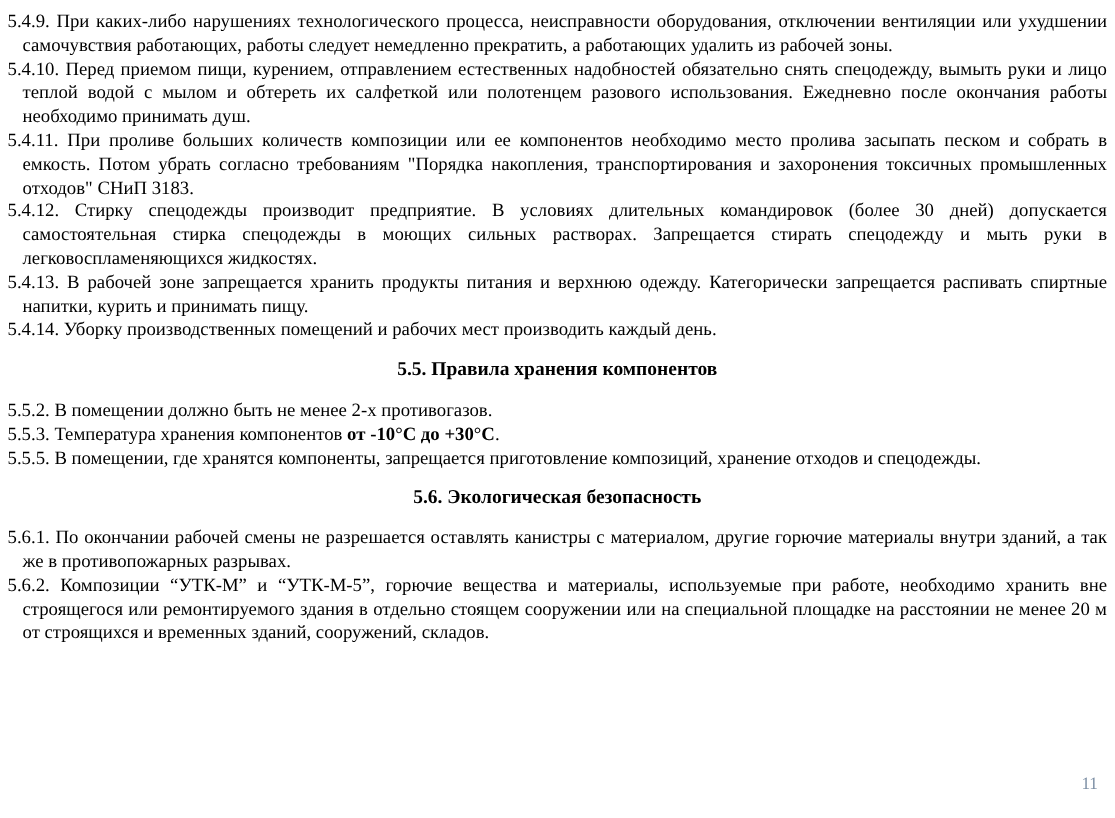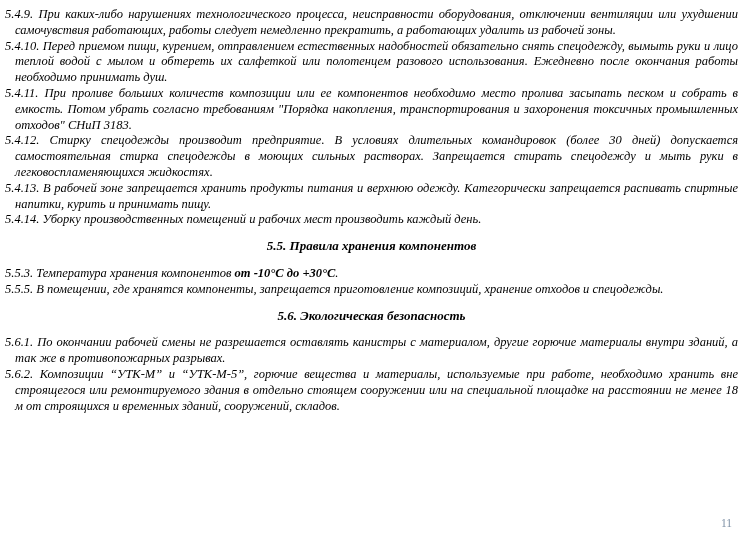--- a/index.html
+++ b/index.html
@@ -7,21 +7,21 @@
     position: relative;
     width: 743px;
     height: 545px;
     background: #ffffff;
     overflow: hidden;
     font-family: "Liberation Serif", "DejaVu Serif", serif;
     font-size: 12.5px;
     line-height: 15.8px;
     color: #000000;
   }
-  .content { padding: 7px 5px 0 5px; font-style: italic; }
+  .content { padding: 7px 5px 0 5px; }
   p.item {
     margin: 0;
     text-align: justify;
     padding-left: 10px;
     text-indent: -10px;
   }
   p.item.first-indent {
     padding-left: 0;
     text-indent: 13px;
     margin-left: -4px;
@@ -73,36 +73,40 @@
       <span>В рабочей зоне запрещается хранить продукты питания и верхнюю одежду. Категорически запрещается распивать спиртные напитки, курить и принимать пищу.</span>
     </p>
     <p class="item">
       <span class="num">5.4.14.</span>
       <span>Уборку производственных помещений и рабочих мест производить каждый день.</span>
     </p>
 
     <p class="section-heading">5.5. Правила хранения компонентов</p>
 
     <p class="item">
+      <span class="num">5.5.2.</span>
+      <span>В помещении должно быть не менее 2-х противогазов.</span>
+    </p>
+    <p class="item">
       <span class="num">5.5.3.</span>
       <span>Температура хранения компонентов</span>
       <b>от -10°С до +30°С</b><span>.</span>
     </p>
     <p class="item">
       <span class="num">5.5.5.</span>
       <span>В помещении, где хранятся компоненты, запрещается приготовление композиций, хранение отходов и спецодежды.</span>
     </p>
 
     <p class="section-heading">5.6. Экологическая безопасность</p>
 
     <p class="item">
       <span class="num">5.6.1.</span>
       <span>По окончании рабочей смены не разрешается оставлять канистры с материалом, другие горючие материалы внутри зданий, а так же в противопожарных разрывах.</span>
     </p>
     <p class="item">
       <span class="num">5.6.2.</span>
-      <span>Композиции “УТК-М” и “УТК-М-5”, горючие вещества и материалы, используемые при работе, необходимо хранить вне строящегося или ремонтируемого здания в отдельно стоящем сооружении или на специальной площадке на расстоянии не менее 18 м от строящихся и временных зданий, сооружений, складов.</span>
+      <span>Композиции “УТК-М” и “УТК-М-5”, горючие вещества и материалы, используемые при работе, необходимо хранить вне строящегося или ремонтируемого здания в отдельно стоящем сооружении или на специальной площадке на расстоянии не менее 20 м от строящихся и временных зданий, сооружений, складов.</span>
     </p>
 
   </div>
 
   <div class="pageno">11</div>
 </div>
 
 </body></html>

